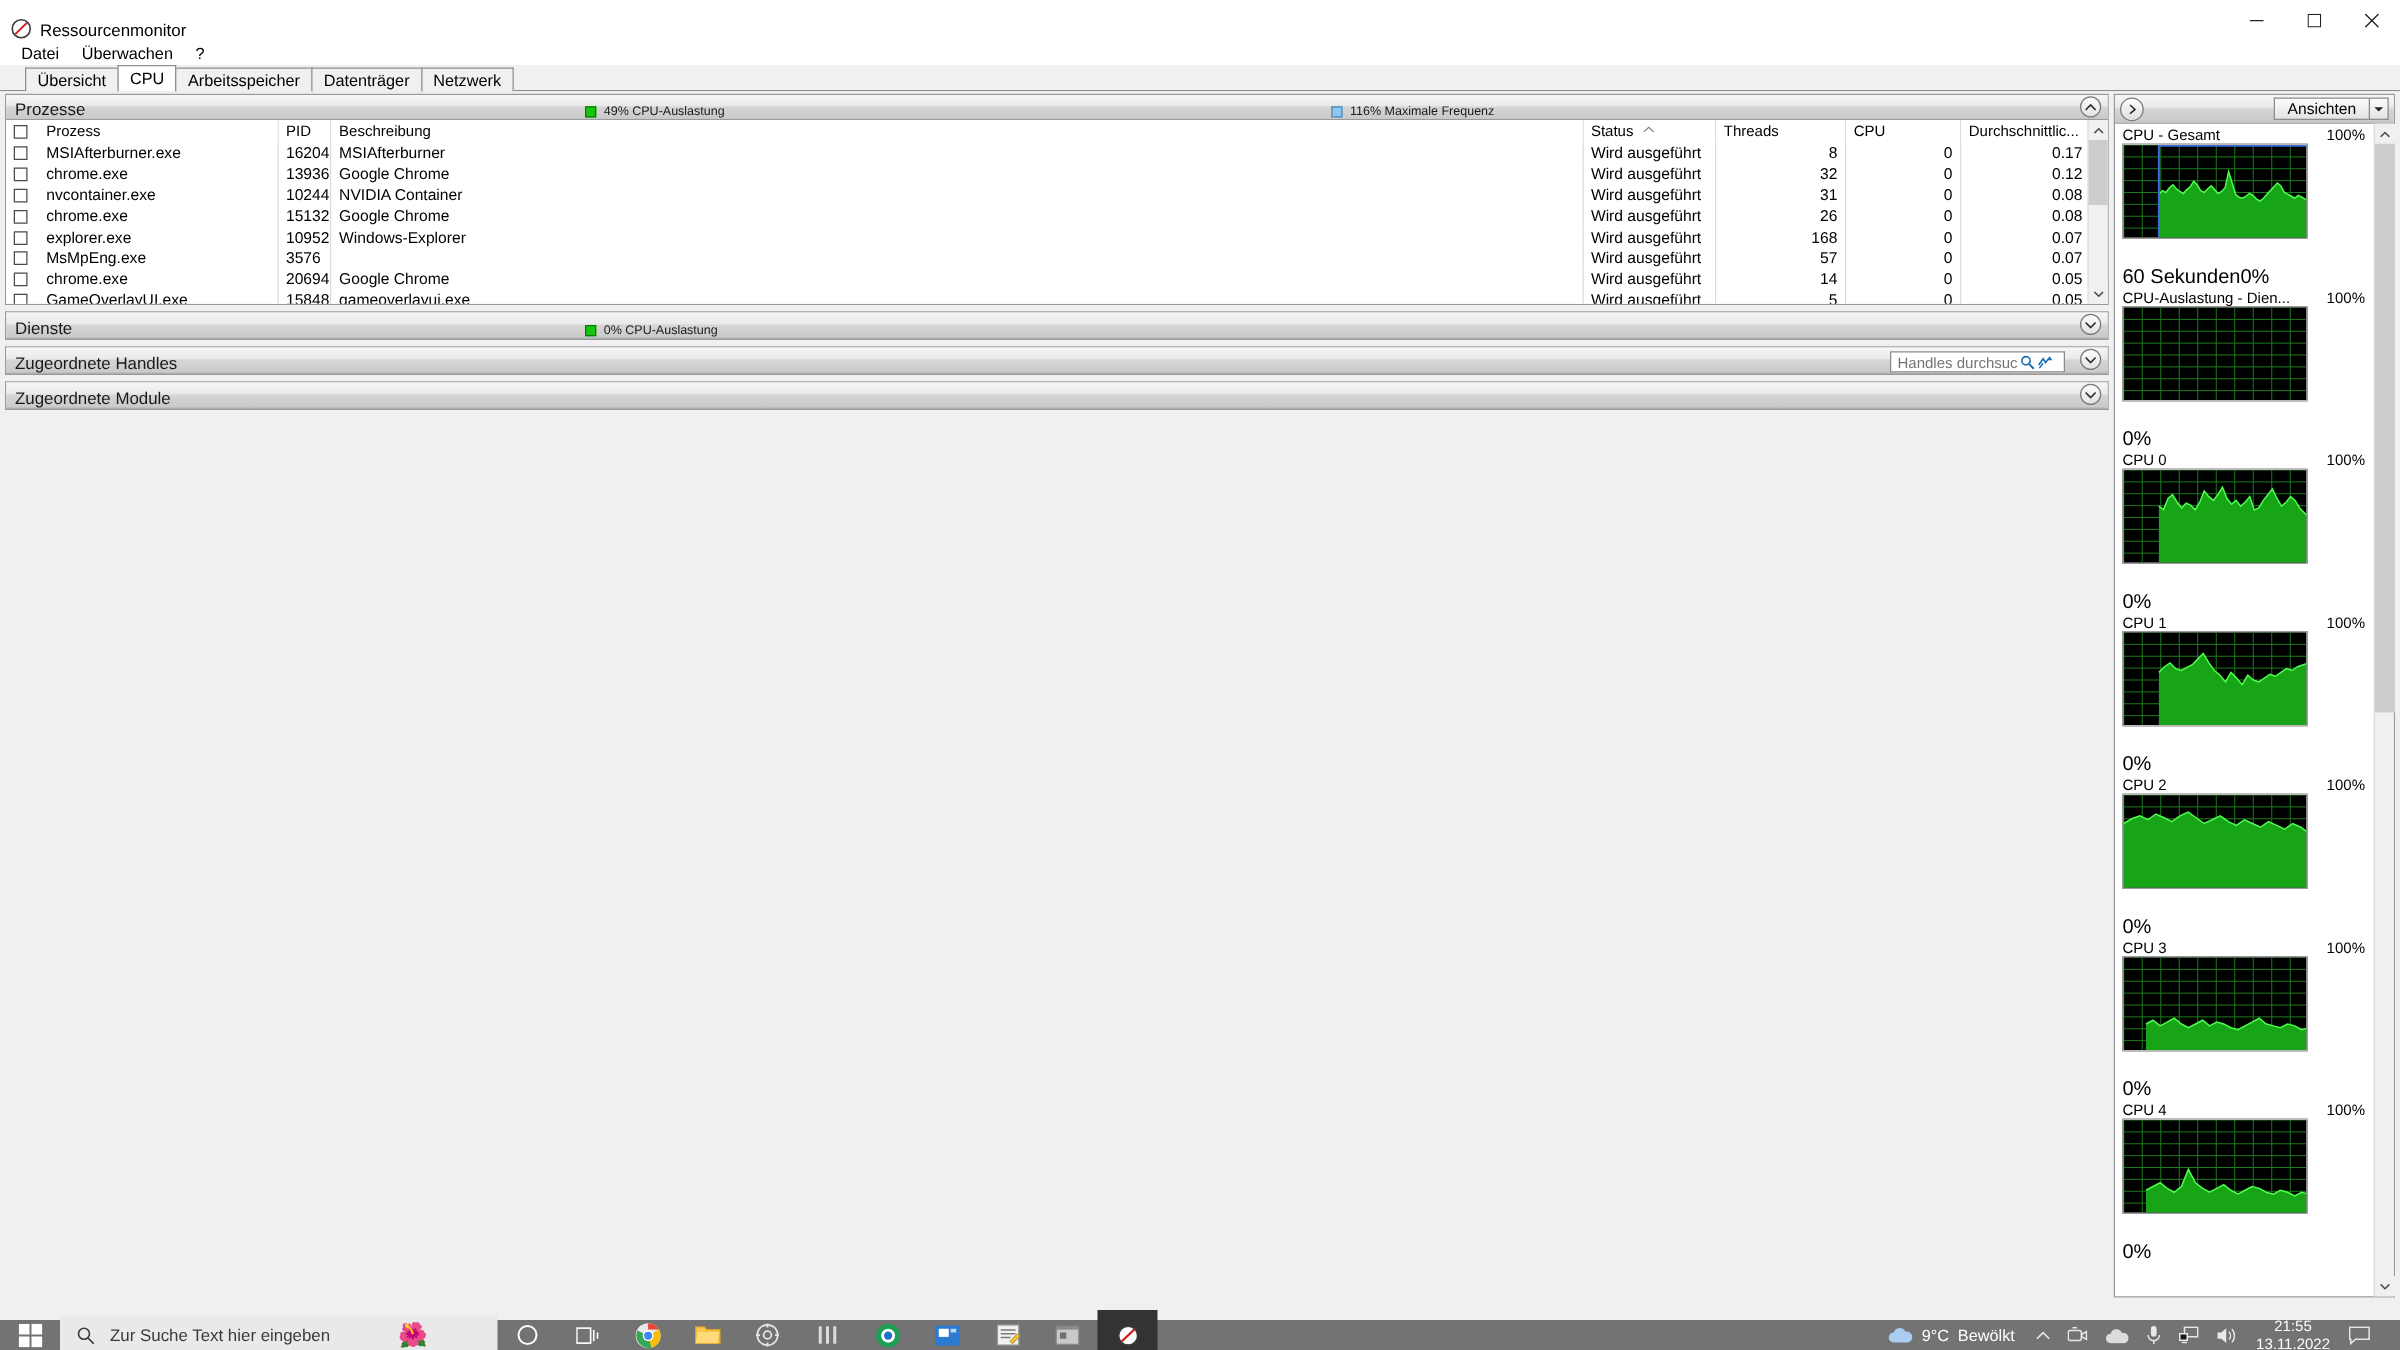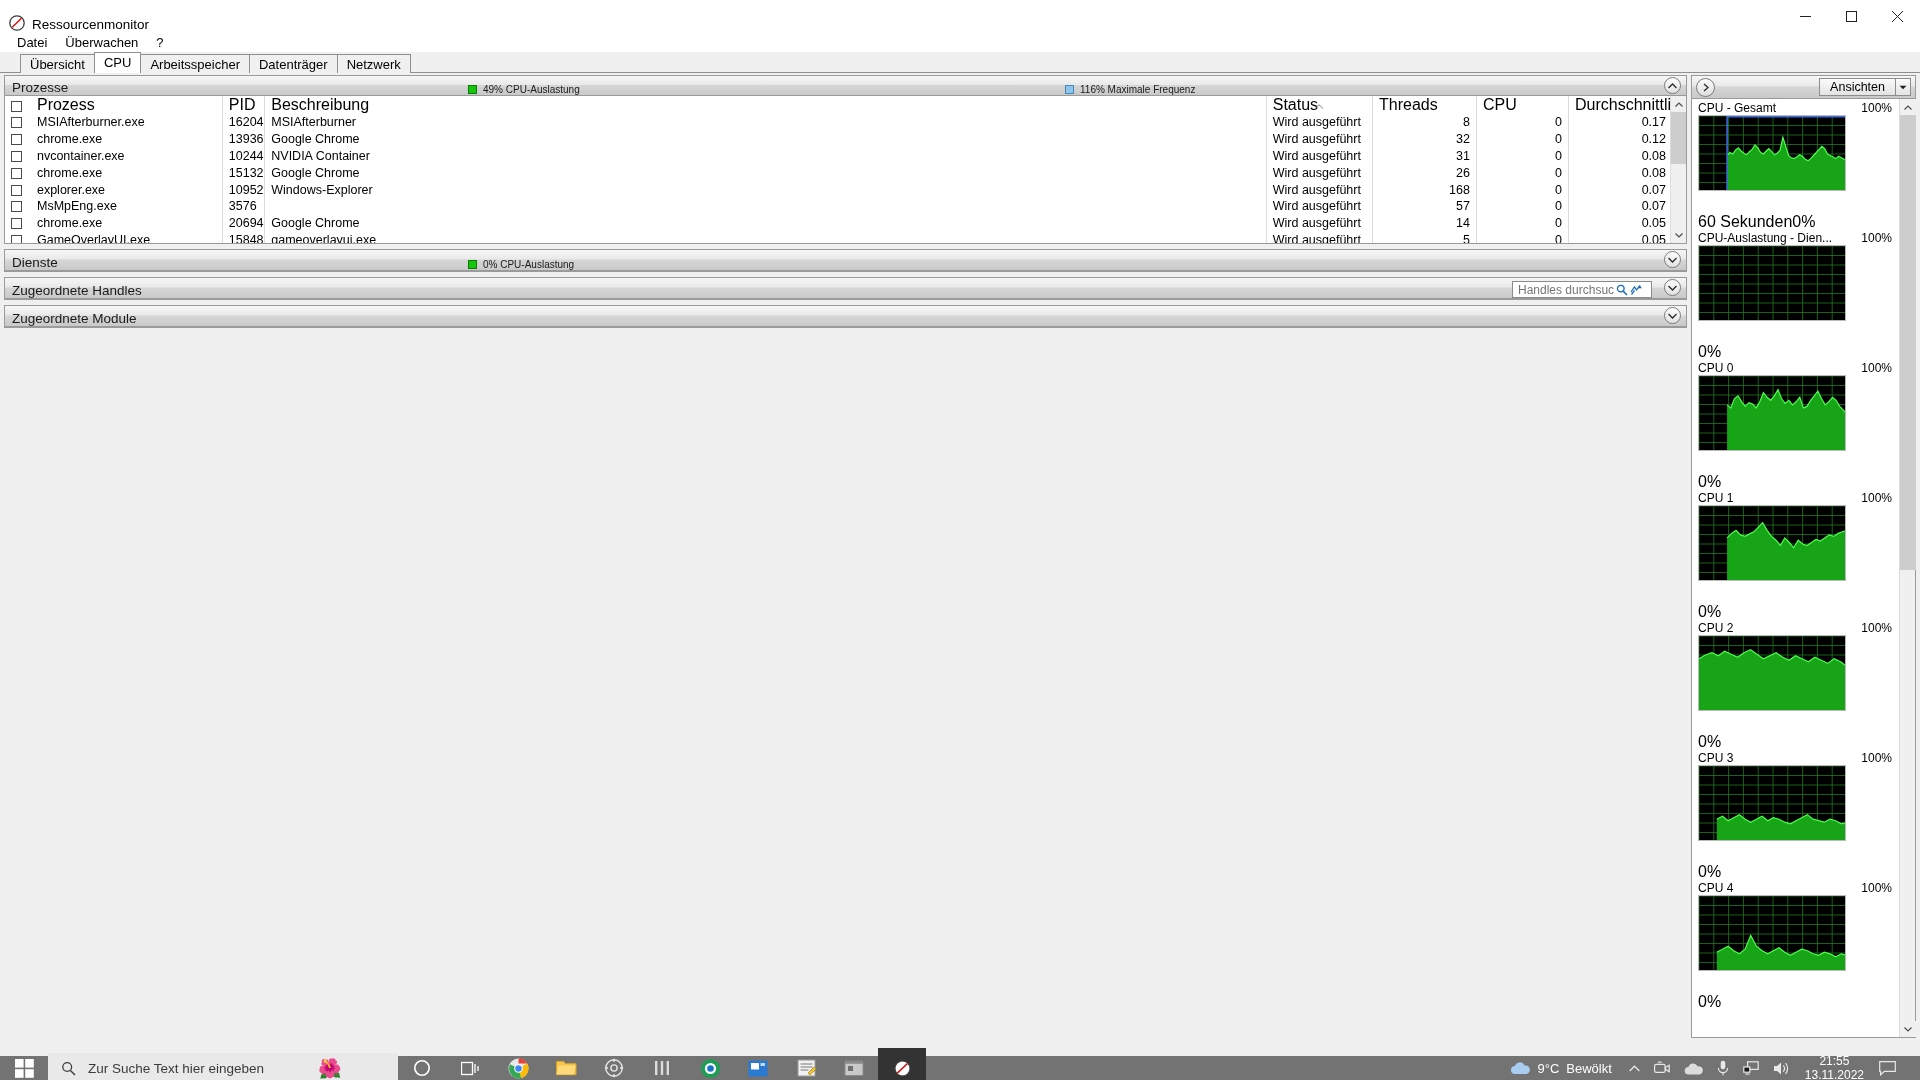--- a/index.html
+++ b/index.html
@@ -51,21 +51,21 @@
   .sw.blue{ background:#8ec6f0; border:1px solid #4a87b5; }
   .chev{ position:absolute; right:5px; top:1px; width:17px; height:17px; border-radius:50%;
          border:1px solid #7b7b7b; background:linear-gradient(to bottom,#fdfdfd,#e2e2e2);
          display:flex; align-items:center; justify-content:center; }
   .chev svg{ display:block; }
 
   
   .proc-body{ position:relative; height:147px; background:#fff; overflow:hidden; }
   table.ptab{ border-collapse:collapse; width:1668px; table-layout:fixed; }
   table.ptab th{
-     font-weight:normal; font-size:16px; text-align:left; height:18px; padding:0 6px;
+     font-weight:normal; font-size:12px; text-align:left; height:18px; padding:0 6px;
      background:#fff; border-right:1px solid #dcdcdc; position:relative; vertical-align:middle;
   }
   table.ptab td{
      font-size:12.5px; height:16.8px; padding:0 6px; border-right:1px solid #dcdcdc;
      white-space:nowrap; overflow:hidden; vertical-align:middle;
   }
   .col-cb{ width:20px; border-right:none !important; padding:0 0 0 6px !important; }
   .cb{ width:11px; height:11px; border:1px solid #4a4a4a; background:#fff; display:inline-block; vertical-align:-2px; }
   .num{ text-align:right; }
   .sortmark{ position:absolute; left:50%; top:-1px; transform:translateX(-50%); }

